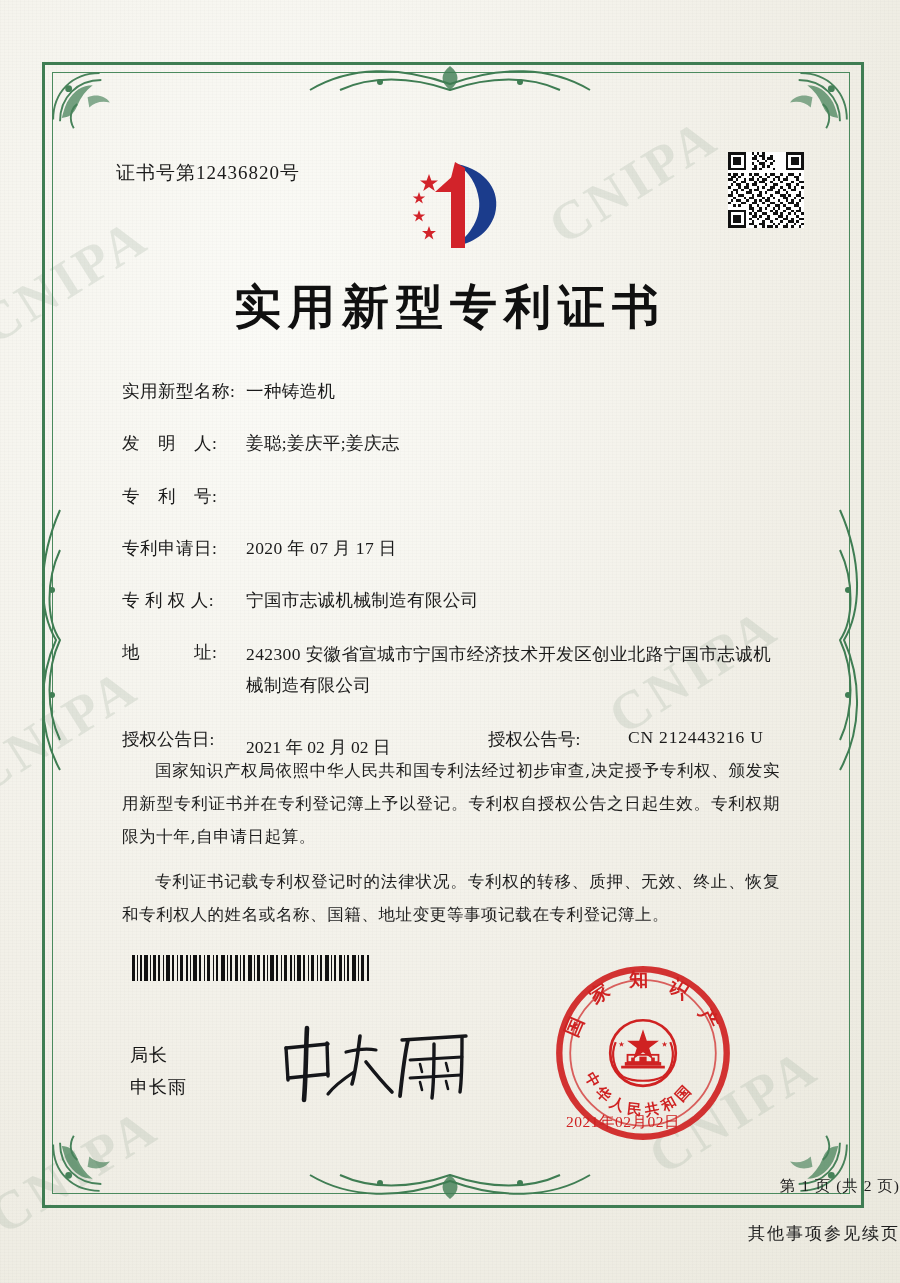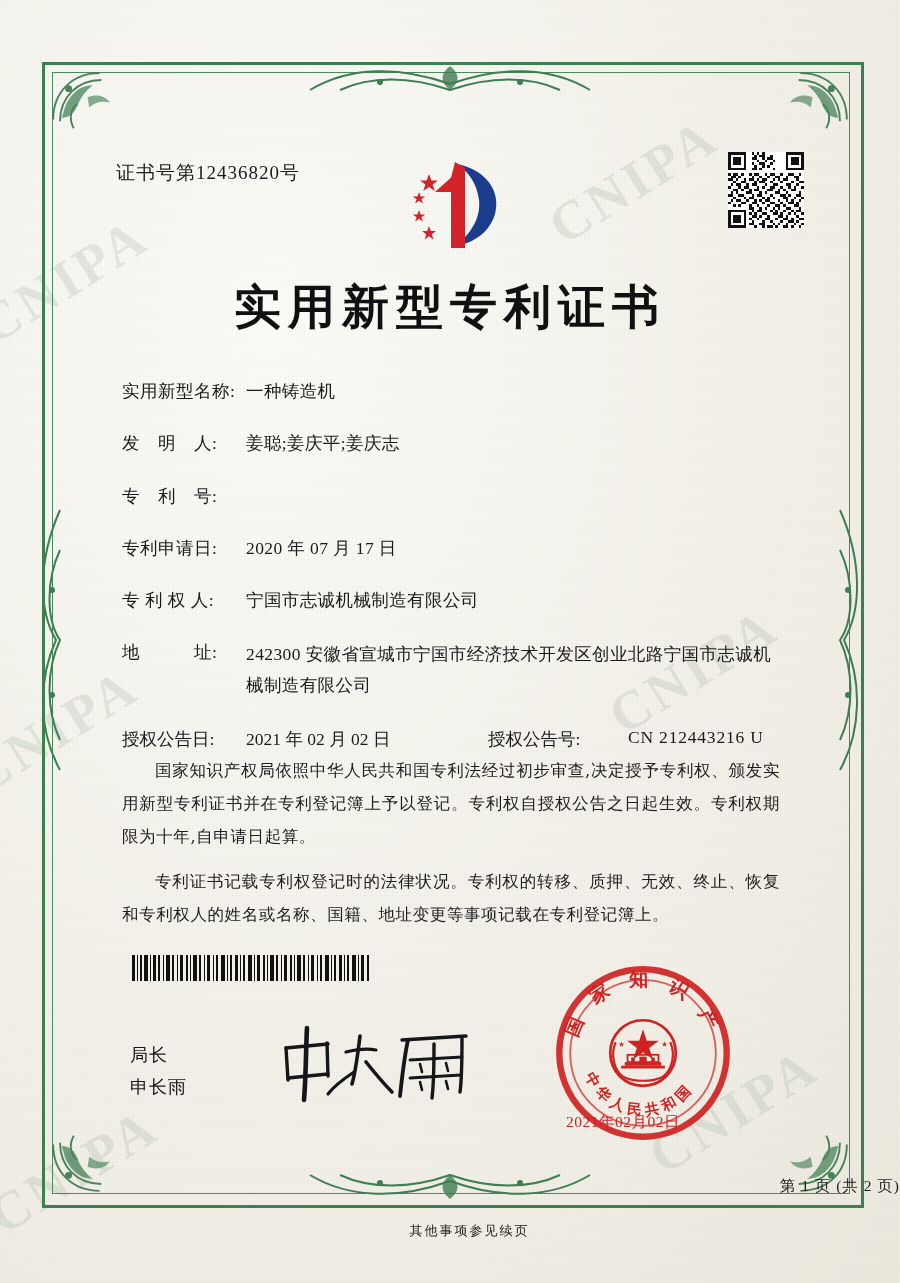--- a/index.html
+++ b/index.html
@@ -169,21 +169,21 @@
   }
   #address-row .field-value {
     line-height: 1.75;
   }
   #pub-row {
     display: flex;
     align-items: flex-start;
     margin-bottom: 24px;
   }
   #pub-row .pub-label { width: 124px; flex: 0 0 124px; white-space: pre; font-family: Liberation Serif, serif; }
-  #pub-row .pub-value { flex: 0 0 210px; }
+  #pub-row .pub-value { flex: 0 0 210px; margin-top: 8px; }
   #pub-row .pub-label2 { flex: 0 0 140px; white-space: pre; margin-left: 32px; }
   #pub-row .pub-value2 { flex: 1 1 auto; letter-spacing: .8px; }
 
   
   #body-paragraphs {
     position: absolute;
     left: 122px; top: 742px;
     width: 658px;
     font-size: 16.5px;
     line-height: 2.0;
@@ -240,22 +240,22 @@
     position: absolute;
     left: 0; right: 0; top: 1176px;
     text-align: right;
     font-size: 15.5px;
     color: #1d1d1d;
     letter-spacing: 1px;
   }
   #footnote {
     position: absolute;
     left: 0; right: 0; top: 1222px;
-    text-align: center;
-    font-size: 13px;
+    text-align: right;
+    font-size: 17px;
     color: #1d1d1d;
     letter-spacing: 2px;
     margin-left: 39px;
   }
 </style>
 </head>
 <body>
 
 <div id="certificate">
 

